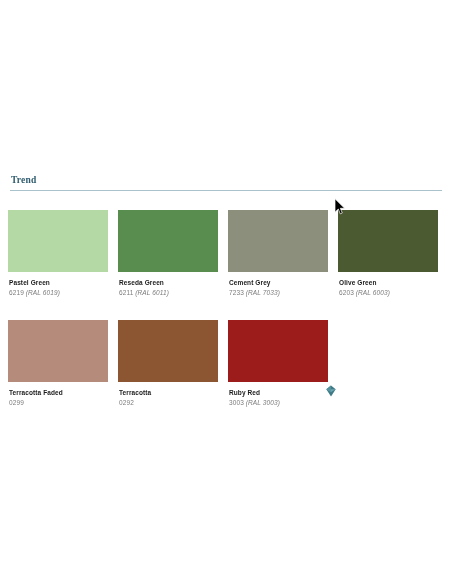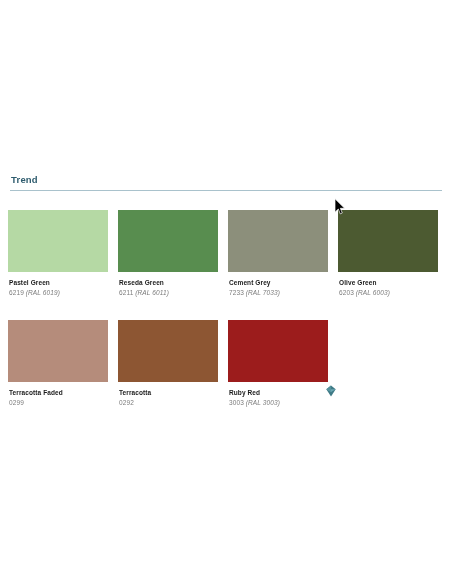--- a/index.html
+++ b/index.html
@@ -28,20 +28,21 @@
     width: 432px;
   }
   .section-title {
     font-size: 9.5px;
     font-weight: bold;
     color: #2e5c6e;
     letter-spacing: 0.2px;
     line-height: 12px;
     margin: 0;
     padding: 0 0 4px 1px;
+    font-family: Liberation Serif, serif;
   }
   .section-rule {
     height: 1px;
     width: 100%;
     background: #a9c2cc;
     font-size: 0;
     line-height: 0;
   }
 
   

